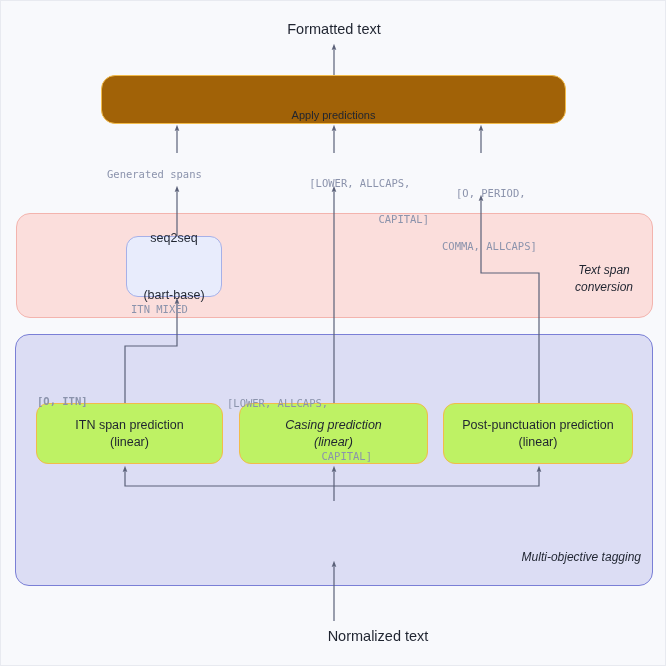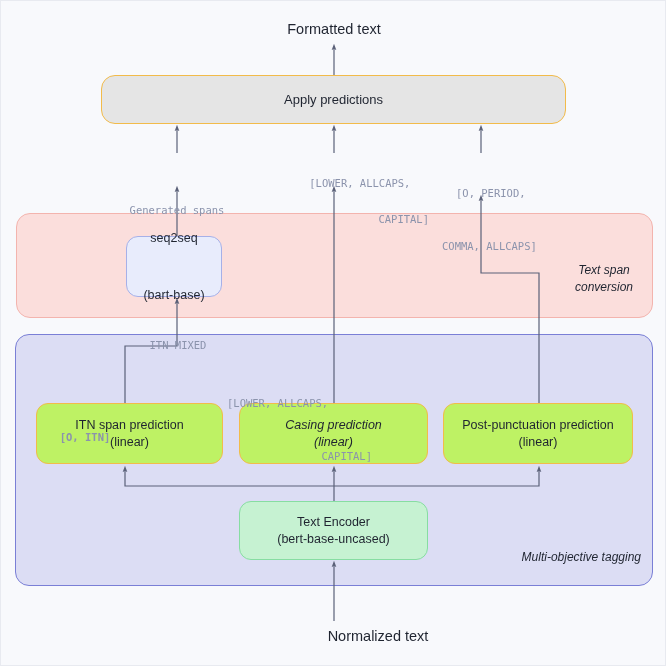--- a/index.html
+++ b/index.html
@@ -63,25 +63,26 @@
     line-height: 1.45;
   }
   
   .box-orange {
     background: #bef264;
     border: 1.6px solid #f2bb4a;
     color: #1f2430;
     font-size: 12.5px;
   }
   .box-apply {
-    background: #e5e5e5;
+    background: #a16207;
     border: 1.6px solid #f2bb4a;
     color: #1f2430;
-    font-size: 13px;
+    font-size: 11px;
     border-radius: 14px;
+    justify-content: flex-end;
   }
   .box-lavender {
     background: #e8ecfc;
     border: 1.4px solid #a6b0e8;
     color: #1f2430;
     font-size: 12.5px;
   }
   .box-green {
     background: #c6f2d2;
     border: 1.4px solid #87dda2;
@@ -97,21 +98,21 @@
     white-space: nowrap;
   }
   .mono-label {
     position: absolute;
     font-family: "DejaVu Sans Mono", "Liberation Mono", monospace;
     font-size: 10.5px;
     color: #8b93ac;
     line-height: 1.7;
     white-space: pre;
   }
-  .mono-label.ctr { text-align: center; margin-top: 36px; }
+  .mono-label.ctr { text-align: left; }
 </style>
 </head>
 <body>
 
 <div id="canvas">
 
   <div class="group pink" style="left:15px; top:212px; width:637px; height:105px;"></div>
 
   <div class="group blue" style="left:14px; top:333px; width:638px; height:252px;"></div>
 
@@ -175,24 +176,20 @@
   <div class="node box-orange" style="left:238px; top:402px; width:189px; height:61px;font-style:italic;">
     <span class="ln">Casing prediction</span>
     <span class="ln">(linear)</span>
   </div>
 
   <div class="node box-orange" style="left:442px; top:402px; width:190px; height:61px;">
     <span class="ln">Post-punctuation prediction</span>
     <span class="ln">(linear)</span>
   </div>
 
-  <div class="node box-green" style="left:238px; top:500px; width:189px; height:59px;">
-    <span class="ln">Text Encoder</span>
-    <span class="ln">(bert-base-uncased)</span>
-  </div>
 
   <div class="mono-label ctr" style="left:106px; top:165px; width:140px;">Generated spans</div>
 
   <div class="mono-label" style="left:283px; top:156px; width:145px;">
     <span class="ln">[LOWER, ALLCAPS,</span>
     <span class="ln" style="text-align:right; display:block;">CAPITAL]</span>
   </div>
 
   <div class="mono-label" style="left:441px; top:148px; width:150px;">
     <span class="ln" style="display:block; padding-left:14px;">[O, PERIOD,</span>

